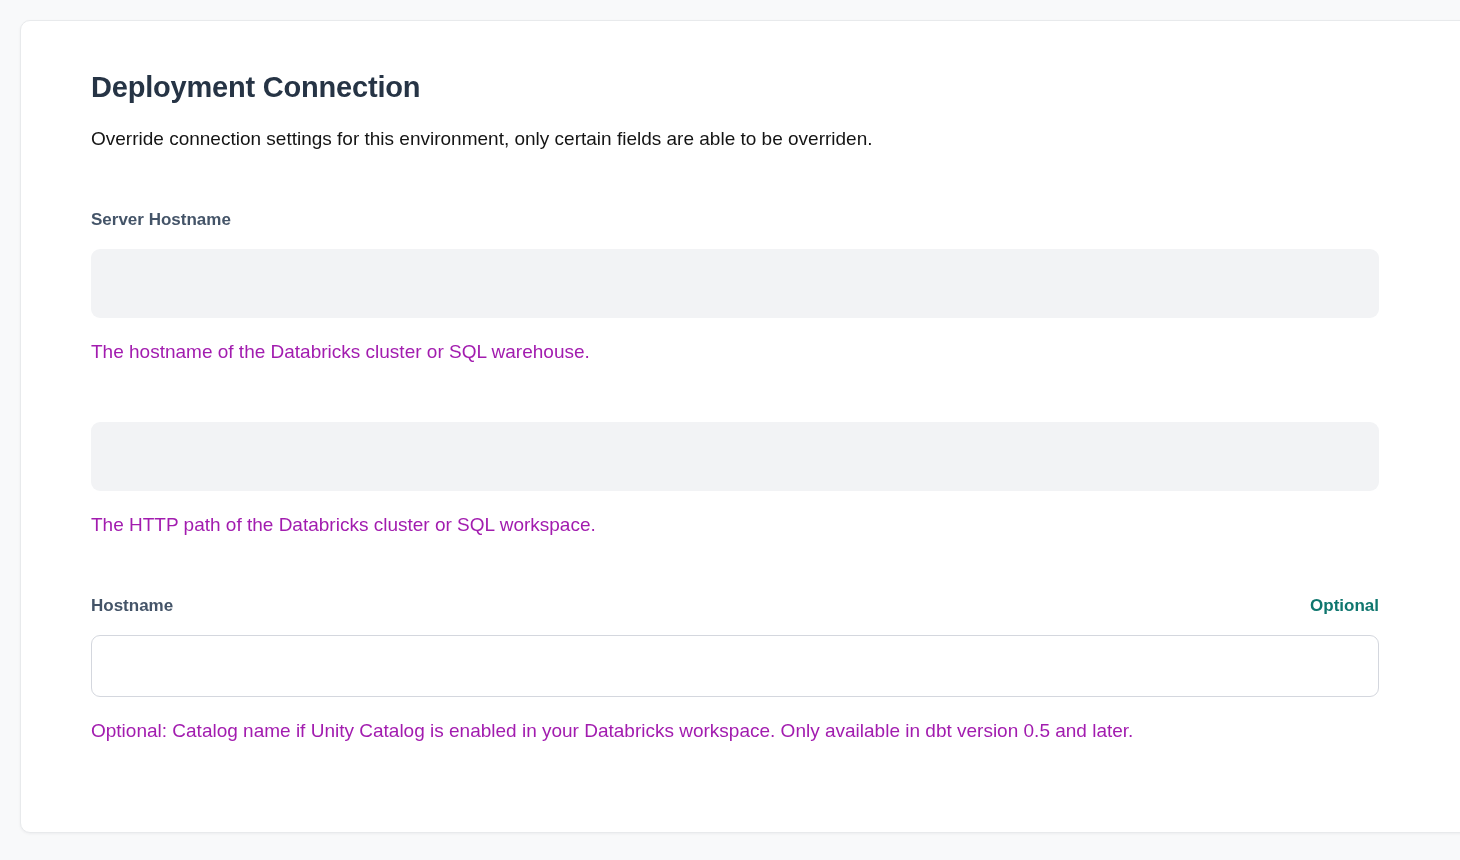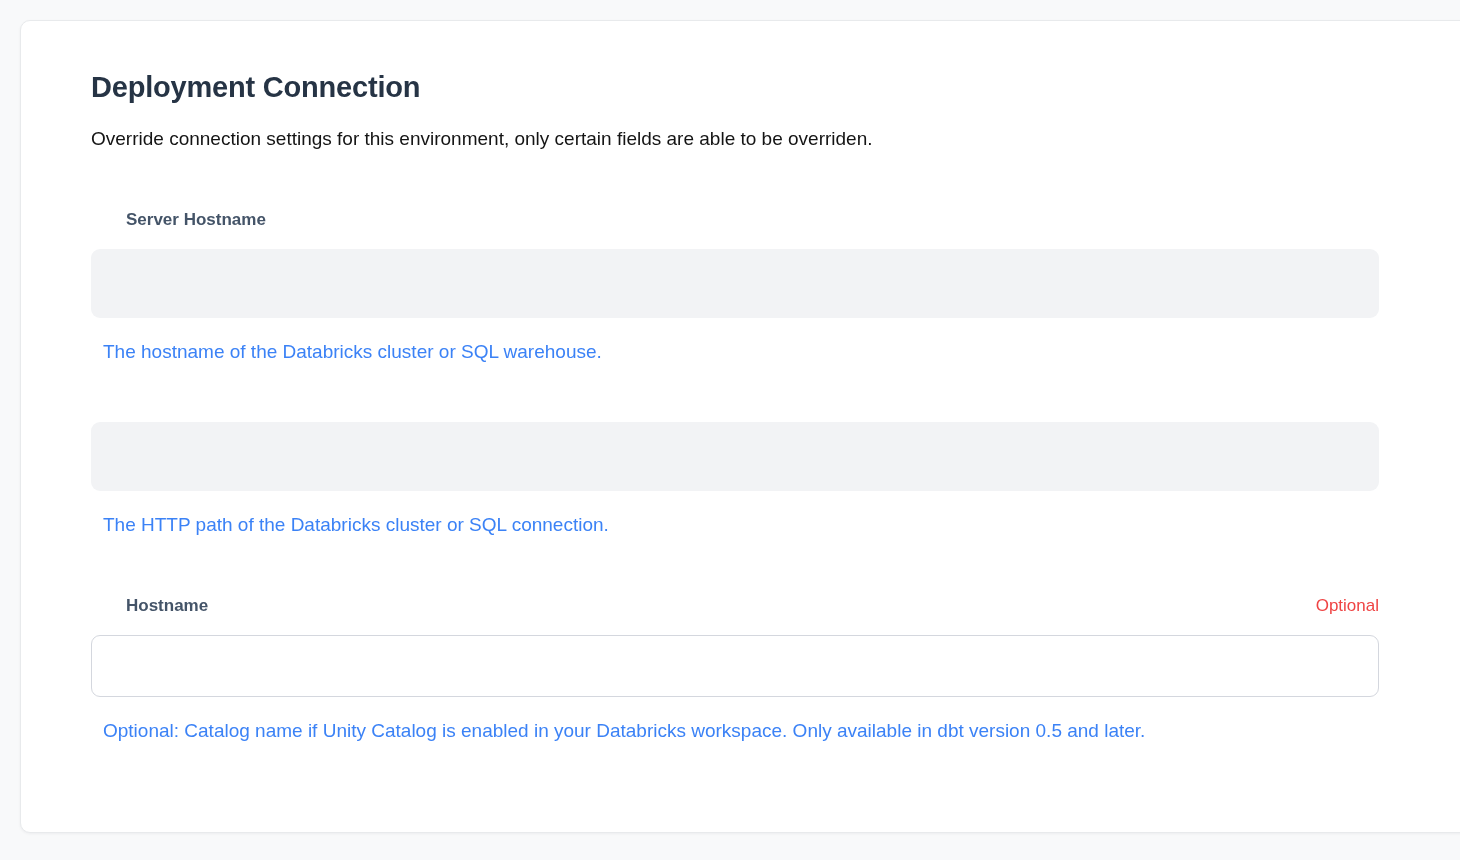--- a/index.html
+++ b/index.html
@@ -37,33 +37,32 @@
     margin: 21px 0 0 0;
     font-size: 19px;
     line-height: 25px;
     color: #141414;
   }
   .field { width: 1288px; margin-top: 58px; }
   .field-head {
     display: flex;
     justify-content: space-between;
     align-items: flex-start;
-    margin-left: 35px;
   }
   .label {
     font-size: 17px;
     line-height: 21px;
     font-weight: 700;
     color: #445468;
   }
   .optional-badge {
     font-size: 17px;
     line-height: 21px;
-    font-weight: 400;
-    color: #ef4444;
+    font-weight: 700;
+    color: #0f766e;
   }
   .input {
     display: block;
     width: 100%;
     box-sizing: border-box;
     margin-top: 19px;
     border-radius: 9px;
     font-size: 18px;
     padding: 0 16px;
     color: #2b3a4c;
@@ -74,24 +73,24 @@
     height: 69px;
     background: #f2f3f5;
     border: none;
   }
   .input.outlined {
     height: 62px;
     background: #ffffff;
     border: 1px solid #d4d7de;
   }
   .help {
-    margin: 22px 0 0 12px;
+    margin: 22px 0 0 0;
     font-size: 19px;
     line-height: 24px;
-    color: #3b82f6;
+    color: #a21caf;
   }
 </style>
 </head>
 <body>
 
 <div class="page">
   <section class="card">
 
     <h1 class="title">Deployment Connection</h1>
 
@@ -100,21 +99,21 @@
     <div class="field">
       <div class="field-head">
         <label class="label">Server Hostname</label>
       </div>
       <input type="text" class="input filled" disabled="" value="" style="">
       <p class="help">The hostname of the Databricks cluster or SQL warehouse.</p>
     </div>
 
     <div class="field">
       <input type="text" class="input filled" disabled="" value="" style="">
-      <p class="help">The HTTP path of the Databricks cluster or SQL connection.</p>
+      <p class="help">The HTTP path of the Databricks cluster or SQL workspace.</p>
     </div>
 
     <div class="field">
       <div class="field-head">
         <label class="label">Hostname</label>
         <span class="optional-badge">Optional</span>
       </div>
       <input type="text" class="input outlined" value="" style="">
       <p class="help">Optional: Catalog name if Unity Catalog is enabled in your Databricks workspace. Only available in dbt version 0.5 and later.</p>
     </div>

